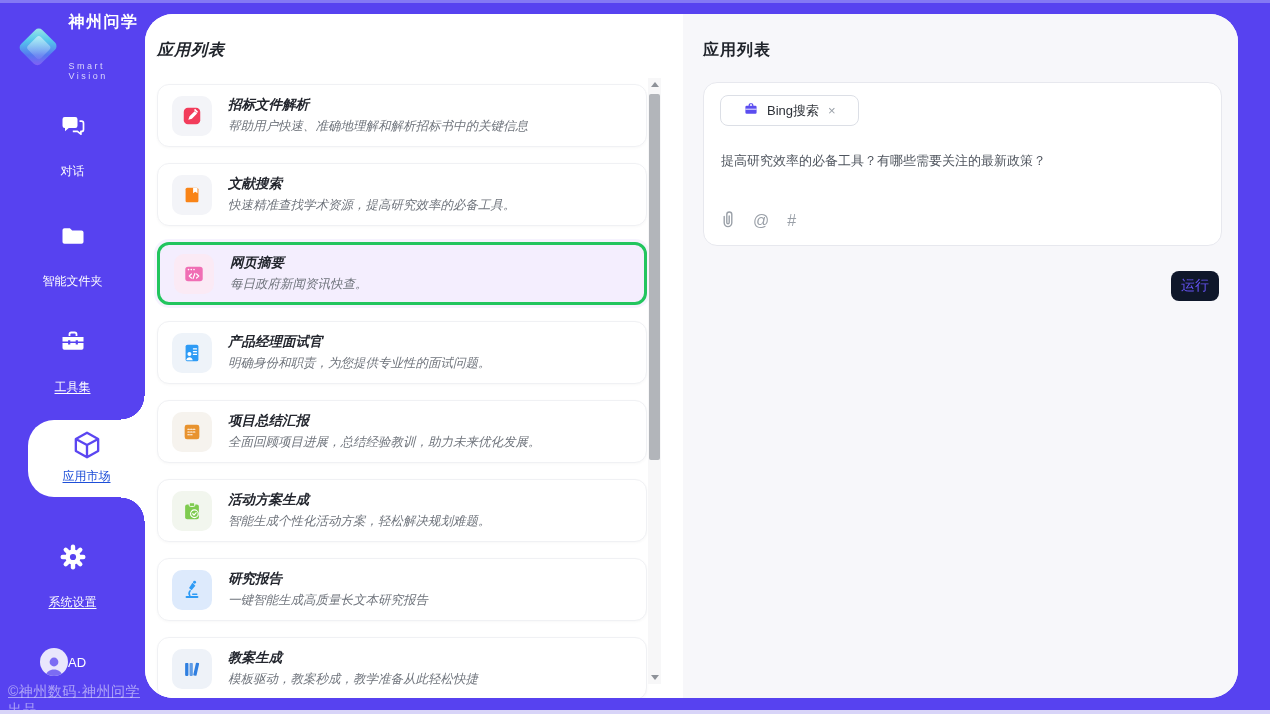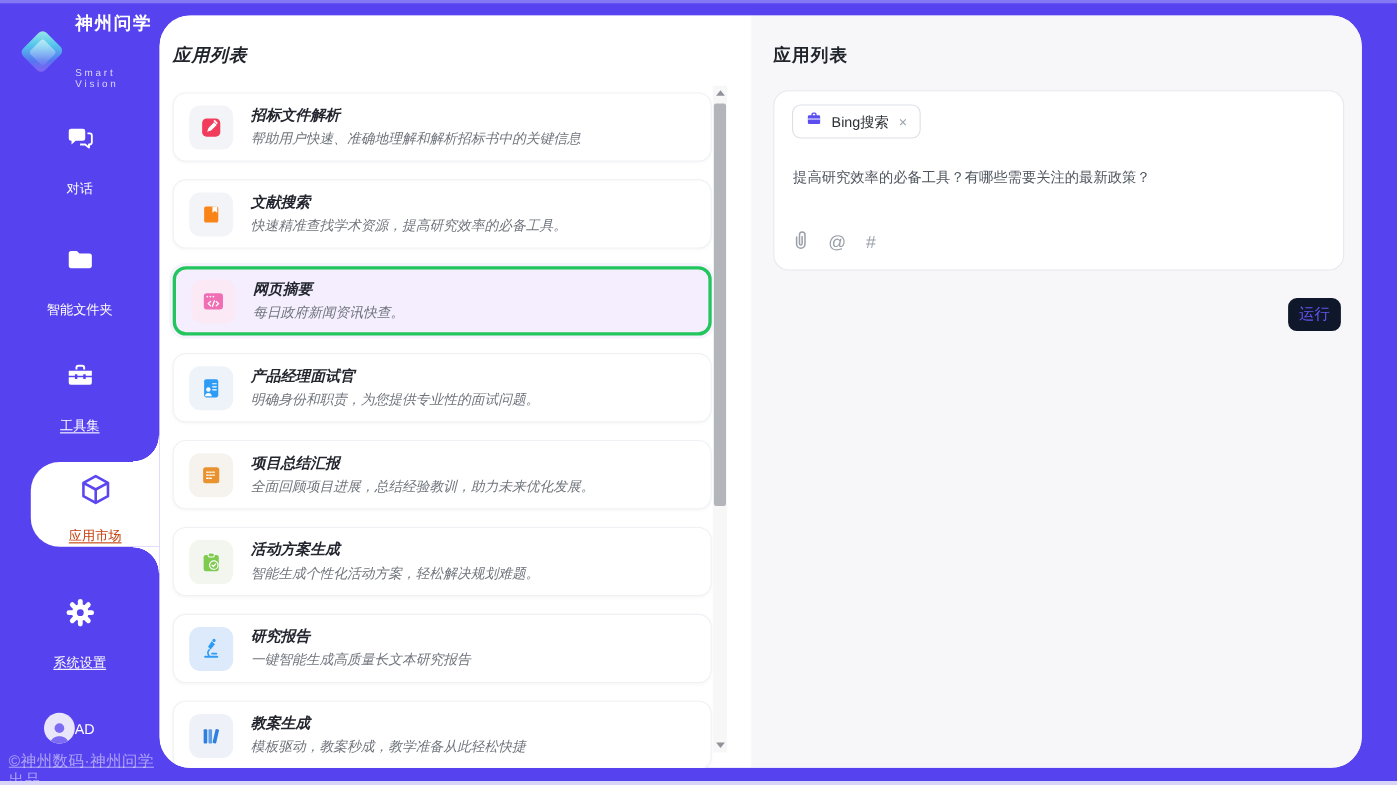--- a/index.html
+++ b/index.html
@@ -30,21 +30,21 @@
 
   .nav-item { position:absolute; left:0; width:145px; text-align:center; color:#fff; cursor:pointer; }
   .nav-item svg { display:block; margin:0 auto; }
   .nav-label { font-size:12px; margin-top:5px; display:inline-block; }
   .u { text-decoration:underline; text-underline-offset:2px; }
 
   .market-bubble {
     position:absolute; left:28px; top:420px; width:117px; height:77px;
     background:#fff; border-radius:26px 0 0 26px; text-align:center; cursor:pointer; z-index:2;
   }
-  .market-bubble .nav-label { color:#c2410c; margin-top:12px; }
+  .market-bubble .nav-label { color:#1d4ed8; margin-top:2px; }
   .curve { position:absolute; left:121px; width:24px; height:24px; z-index:1; }
   .curve-top { top:396px; background:radial-gradient(circle 24px at 0 0, #5742f0 0 23px, #fff 23.5px); }
   .curve-bottom { top:497px; background:radial-gradient(circle 24px at 0 100%, #5742f0 0 23px, #fff 23.5px); }
 
   .user-row { position:absolute; left:40px; top:648px; display:flex; align-items:center; cursor:pointer; }
   .avatar { width:28px; height:28px; border-radius:50%; background:#e9e6fc; overflow:hidden; display:flex; align-items:flex-end; justify-content:center; }
   .user-name { color:#fff; font-size:13px; }
   .side-footer { position:absolute; left:8px; top:683px; font-size:14px; color:rgba(255,255,255,.5); letter-spacing:.5px;text-decoration:underline; }
 
   
@@ -74,21 +74,21 @@
   .tri-up { width:0; height:0; border-left:4px solid transparent; border-right:4px solid transparent; border-bottom:5px solid #8e9299; }
   .tri-down { width:0; height:0; border-left:4px solid transparent; border-right:4px solid transparent; border-top:5px solid #8e9299; }
   .sb-thumb { position:absolute; left:1px; top:16px; width:11px; height:366px; background:#b2b5ba; border-radius:2px; cursor:grab; }
 
   
   .detail-area { position:absolute; left:538px; top:0; width:555px; height:684px; background:#f7f7fa; }
   .detail-title { position:absolute; left:20px; top:26px; font-size:16px; font-weight:bold; color:#20242b; letter-spacing:1px; }
   .prompt-card { position:absolute; left:20px; top:68px; width:519px; height:164px; background:#fff; border:1px solid #e7e8ee; border-radius:14px; }
   .tool-tag {
     position:absolute; left:16px; top:12px; height:31px; border:1px solid #dcdfe6; border-radius:8px;
-    display:inline-flex; align-items:center; gap:8px; padding:0 11px; background:#fff; cursor:pointer;justify-content:space-between;
+    display:inline-flex; align-items:center; gap:8px; padding:0 22px; background:#fff; cursor:pointer;justify-content:space-between;
   }
   .tag-label { font-size:13px; color:#2c3037; }
   .tag-close { color:#9aa0a8; font-size:13px; margin-left:1px; cursor:pointer; line-height:1; }
   .query-text { position:absolute; left:17px; top:68px; width:480px; font-size:13px; color:#4f555e; line-height:19px; }
   .attach-row { position:absolute; left:17px; bottom:13px; display:flex; gap:18px; align-items:center; color:#9aa0a8; }
   .attach-row .sym { font-size:16px; cursor:pointer; }
   .run-btn {
     position:absolute; left:488px; top:257px; width:48px; height:30px;
     background:#0f172a; color:#6553f3; font-size:14px; border:none; border-radius:8px; cursor:pointer;
     display:flex; align-items:center; justify-content:center; font-family:inherit;

